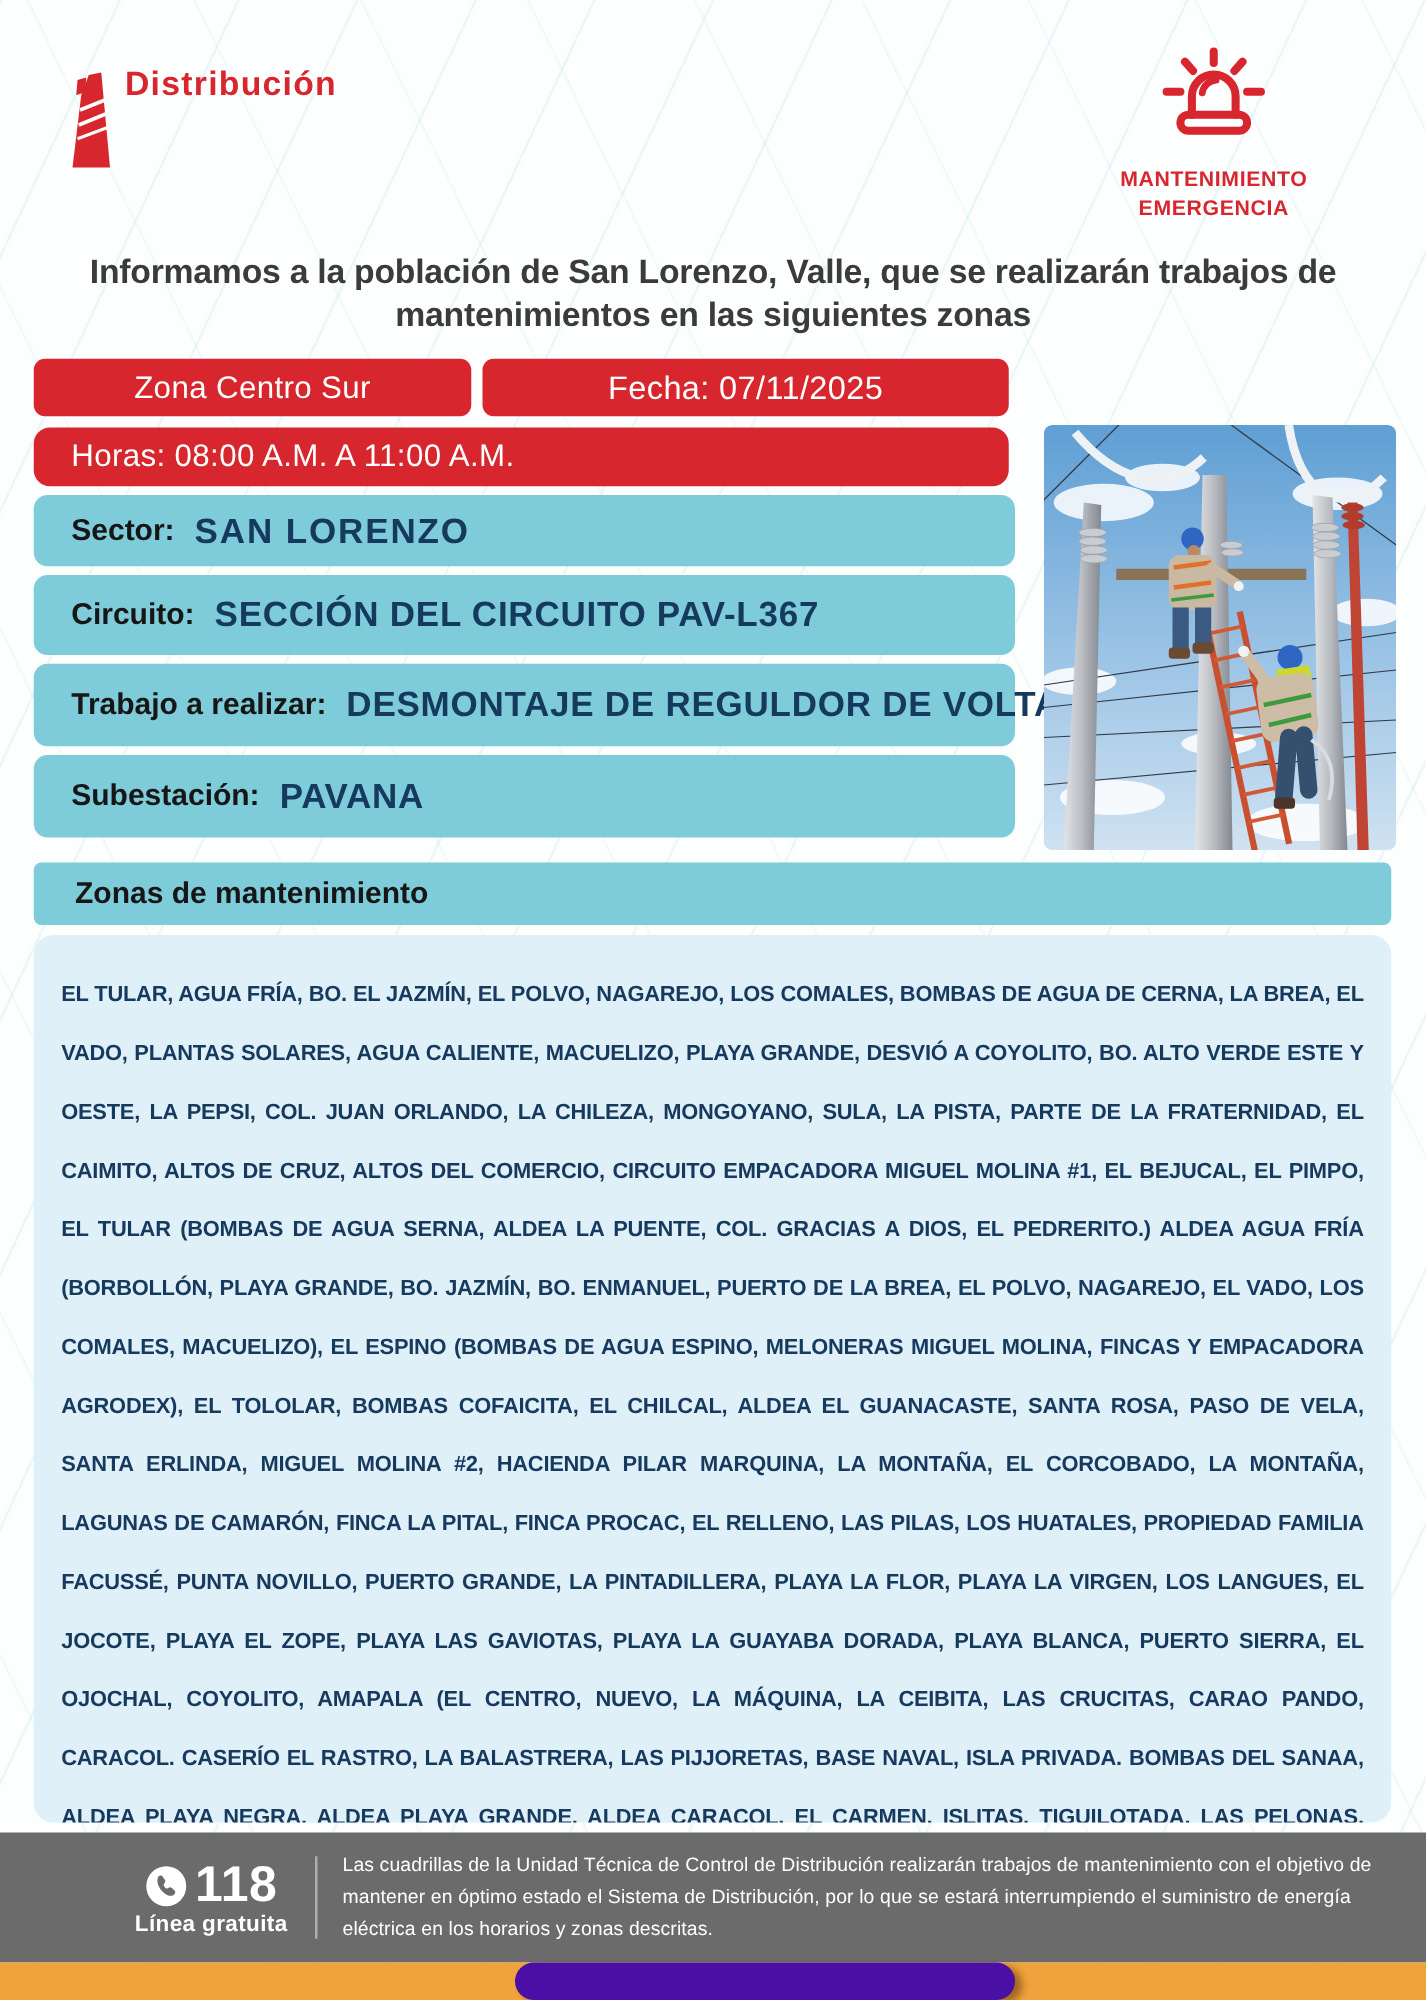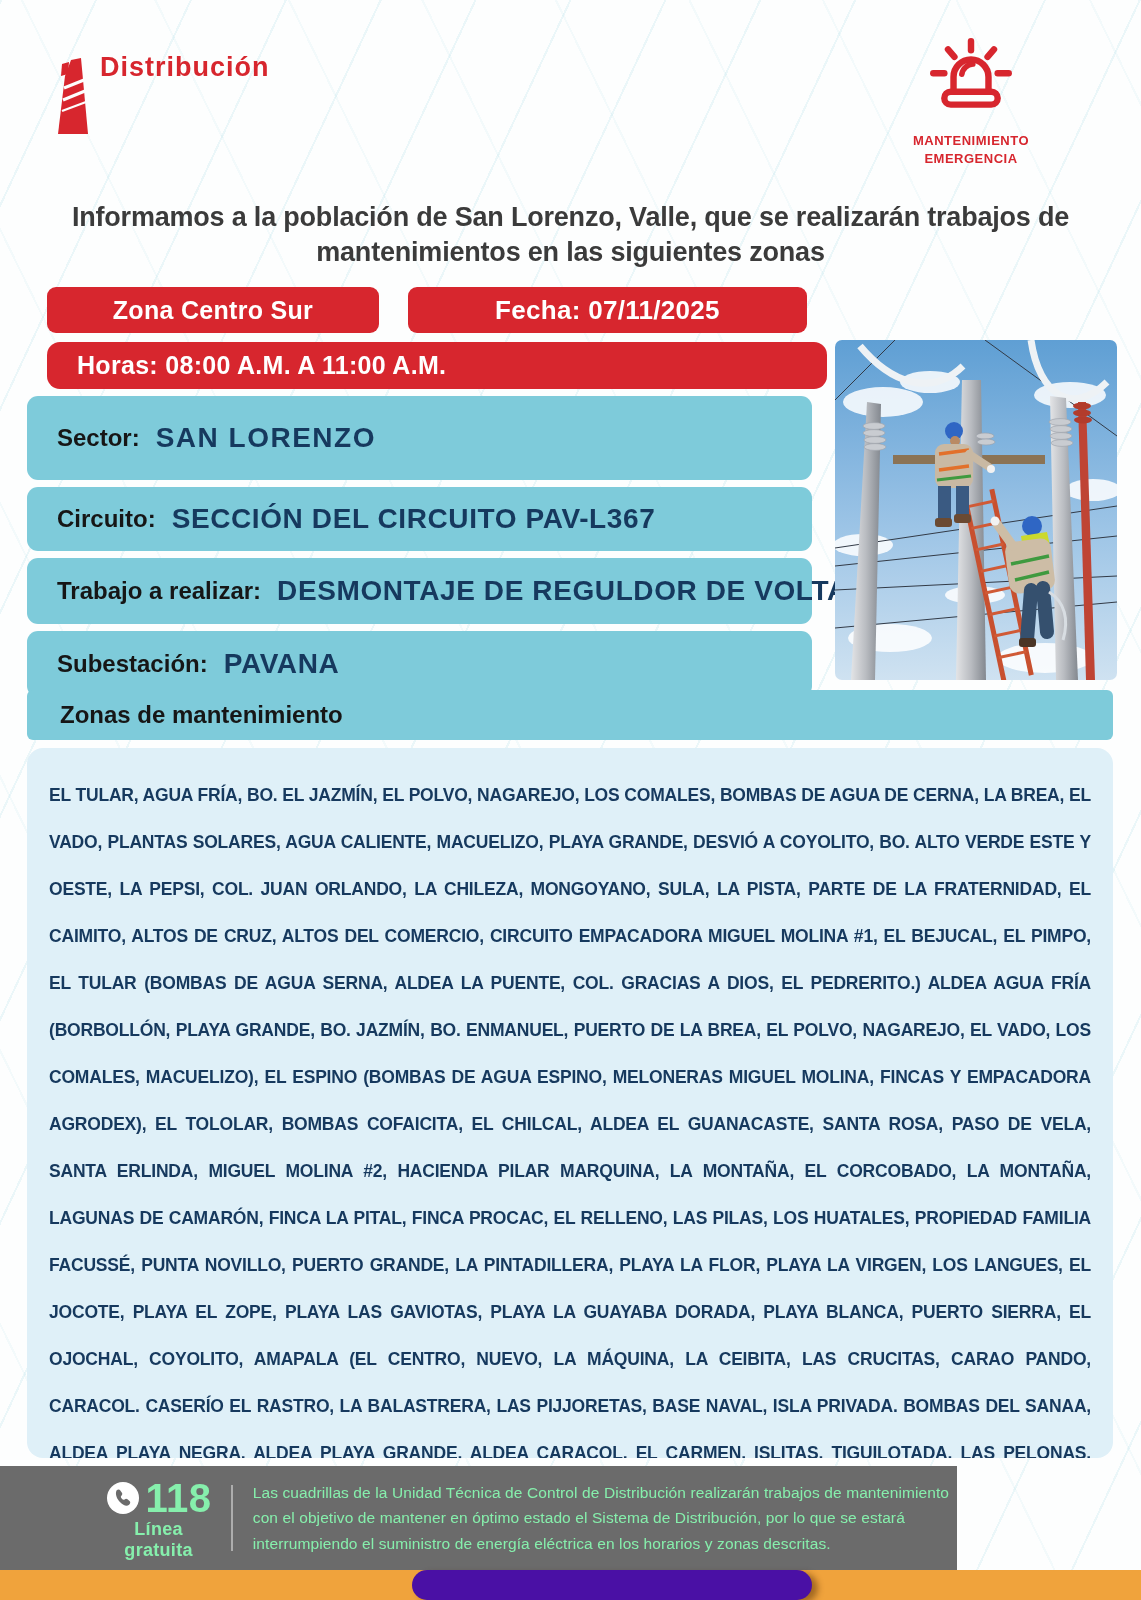--- a/index.html
+++ b/index.html
@@ -23,53 +23,53 @@
   .logo-enee {
     font-size:46px; font-weight:bold; letter-spacing:6px; color:#262626; line-height:1.05;
   }
   .logo-sub {
     font-size:27px; font-weight:bold; color:#d7262e; letter-spacing:1px; margin-top:2px;
   }
 
   .emergency { position:absolute; right:70px; top:34px; width:200px; text-align:center; }
   .emergency svg { width:92px; height:86px; }
   .emergency-label {
-    margin-top:8px; color:#d7262e; font-weight:bold; font-size:13px; line-height:1.35; letter-spacing:0.5px;
+    margin-top:8px; color:#d7262e; font-weight:bold; font-size:17px; line-height:1.35; letter-spacing:0.5px;
   }
 
   
   .headline {
     position:absolute; top:200px; left:0; width:1141px; text-align:center;
   }
   .headline-inner {
     display:inline-block; max-width:1055px; font-size:27px; font-weight:bold;
     color:#3b3b3b; line-height:1.3; letter-spacing:-0.2px;
   }
 
   
   .badges { position:absolute; left:27px; top:287px; width:780px; }
   .badge-row { display:flex; gap:9px; }
   .badge {
     background:#d7262e; color:#ffffff; border-radius:9px; height:46px;
     display:flex; align-items:center; justify-content:center;
-    font-size:25px; font-weight:bold; letter-spacing:0.3px;margin-left:20px;
+    font-size:25px; font-weight:normal; letter-spacing:0.3px;
   }
   .badge-zone { width:350px; }
   .badge-date { width:421px; font-size:26px; }
   .badge-hours {
     margin-top:9px; width:780px; height:47px; justify-content:flex-start; padding-left:30px; font-size:25px;border-radius:13px;
   }
 
   
   .details { position:absolute; left:27px; top:396px; width:785px; }
   .detail-row {
     background:#7ecbda; border-radius:11px; margin-bottom:7px;
     display:flex; align-items:center; padding-left:30px;
   }
-  .detail-row.h68 { height:84px; } .detail-row.h64 { height:64px; } .detail-row.h66 { height:66px; }
+  .detail-row.h68 { height:57px; } .detail-row.h64 { height:64px; } .detail-row.h66 { height:66px; }
   .detail-label { font-size:24px; font-weight:bold; color:#161616; white-space:nowrap; }
   .detail-value { margin-left:16px; color:#16395e; font-weight:bold; white-space:nowrap; }
   .v-big { font-size:28px; letter-spacing:1.5px; }
   .v-mid { font-size:28px; letter-spacing:0.6px; }
 
   
   .photo {
     position:absolute; left:835px; top:340px; width:282px; height:340px;
     border-radius:7px; overflow:hidden;
   }
@@ -85,22 +85,22 @@
     position:absolute; left:27px; top:748px; width:1086px; height:710px;
     background:#dff0f8; border-radius:16px; padding:24px 22px; overflow:hidden;
   }
   .zones-text {
     font-size:17.5px; line-height:47px; letter-spacing:-0.2px;
     color:#16395e; text-align:justify; font-weight:bold;
   }
 
   
   .footer {
-    position:absolute; left:0; top:1466px; width:957px; height:104px;
-    background:#6b6b6b; display:flex; align-items:center; color:#86efac;
+    position:absolute; left:0; top:1466px; width:1141px; height:104px;
+    background:#6b6b6b; display:flex; align-items:center; color:#ffffff;
   }
   .phone-block { margin-left:100px; width:138px; text-align:center; }
   .phone-top { display:flex; align-items:center; justify-content:center; gap:6px; }
   .phone-top svg { width:34px; height:34px; }
   .phone-number { font-size:40px; font-weight:bold; letter-spacing:0.5px; }
   .phone-label { font-size:18px; font-weight:bold; margin-top:-2px; letter-spacing:0.3px; }
   .footer-divider { width:2px; height:66px; background:rgba(255,255,255,0.45); margin:0 20px 0 14px; }
   .footer-message { width:830px; font-size:15.5px; line-height:1.65; letter-spacing:0.1px; }
 
   

